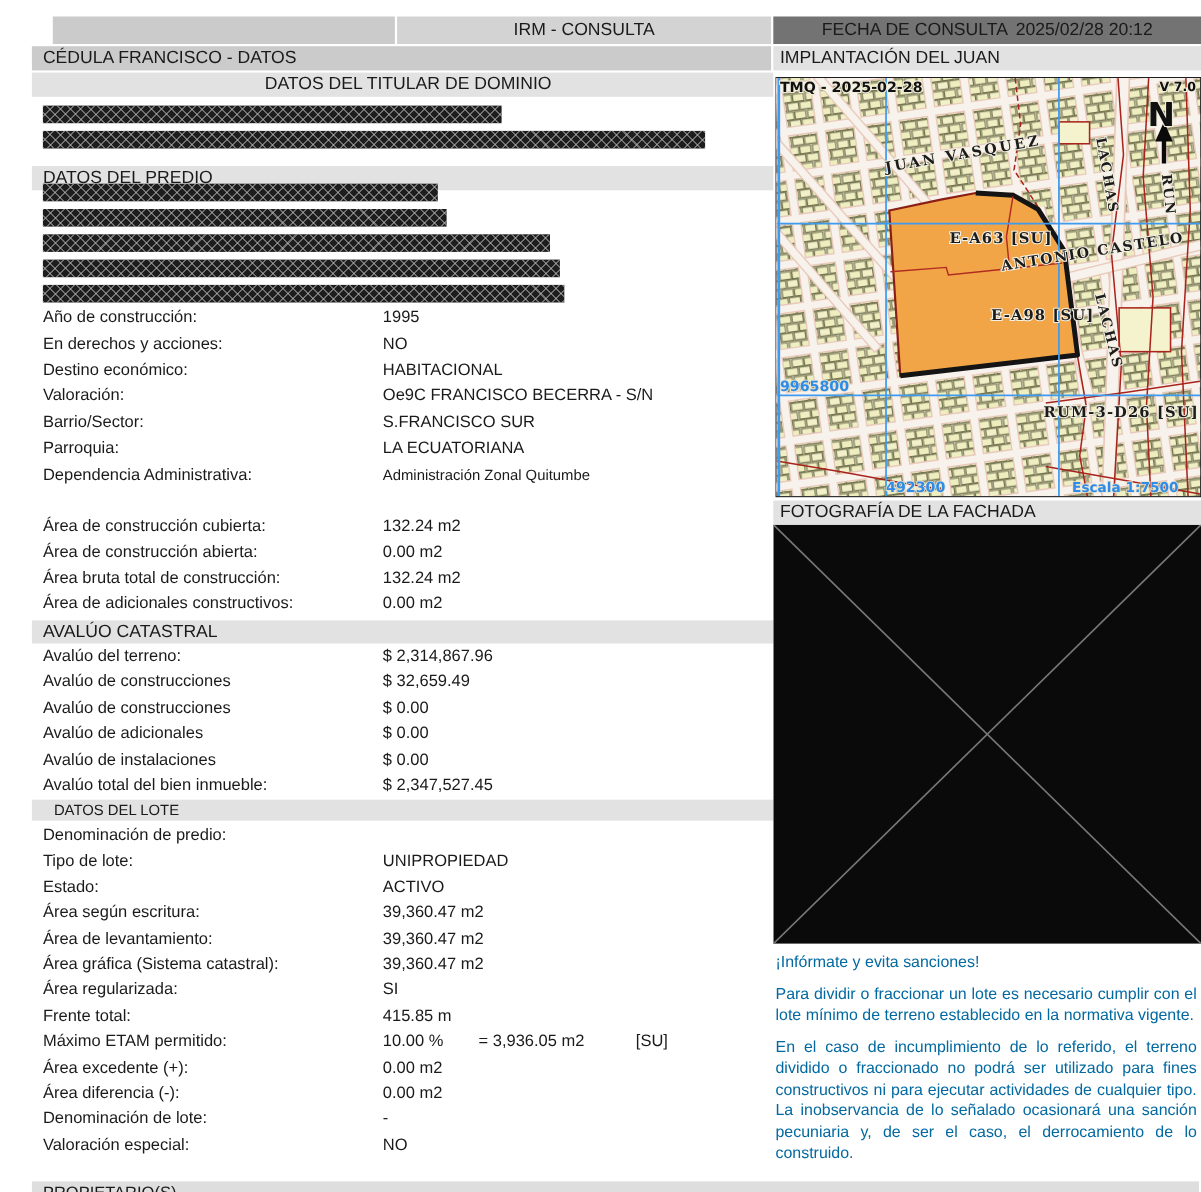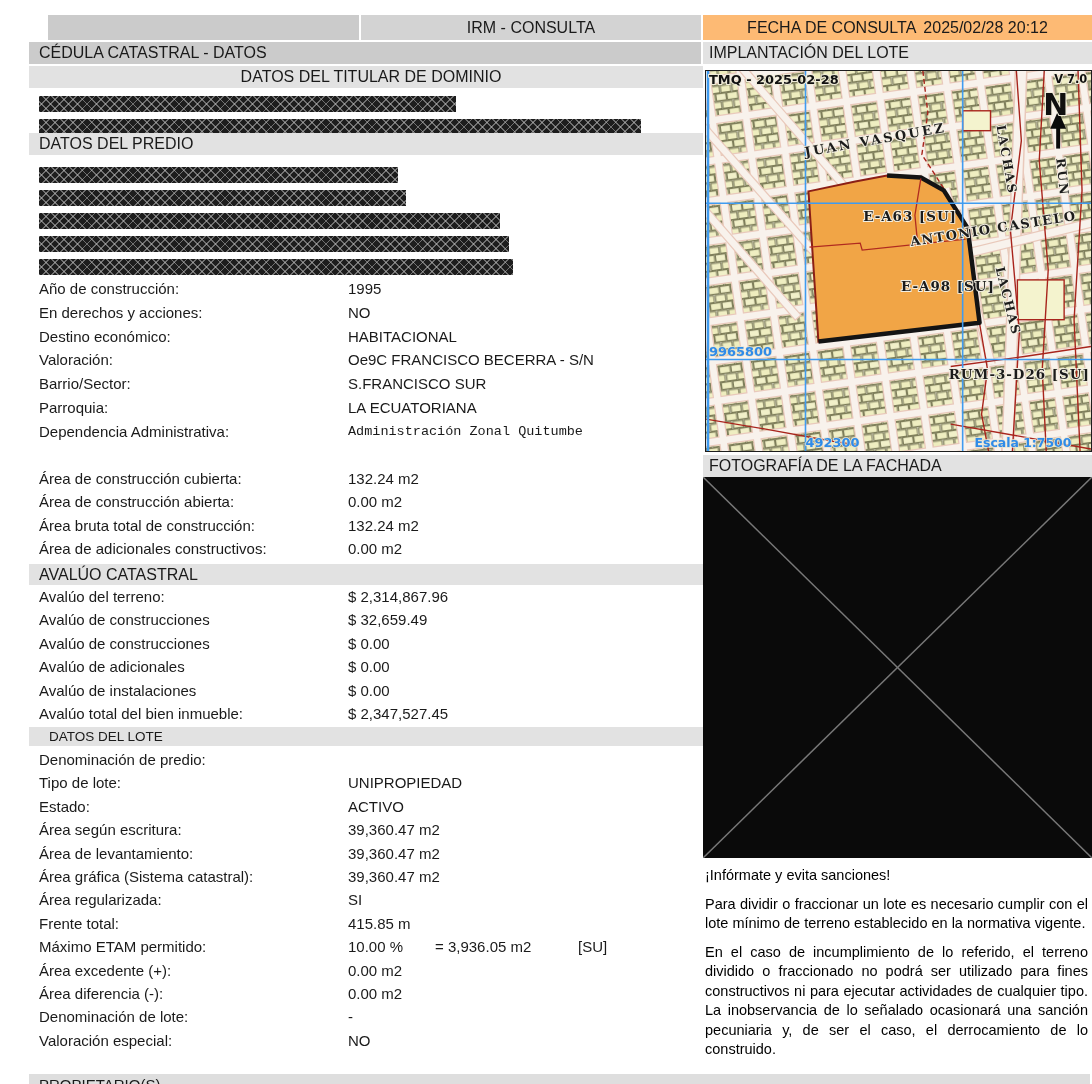--- a/index.html
+++ b/index.html
@@ -2,46 +2,46 @@
 <html><head>
 <meta charset="utf-8">
 <style>
   html,body{margin:0;padding:0;background:#fff;}
   .page{position:relative;width:1092px;height:1084px;background:#fff;overflow:hidden;
         font-family:"Liberation Sans",sans-serif;color:#1a1a1a;}
   
   .topbar-cell{position:absolute;top:15px;height:25px;line-height:25px;font-size:16px;}
   .c1{left:48px;width:311px;background:#cbcbcb;}
   .c2{left:361px;width:340px;background:#d3d3d3;text-align:center;}
-  .c3{left:703px;width:389px;background:#fdba74;display:flex;justify-content:center;gap:7px;white-space:nowrap;}
+  .c3{left:703px;width:389px;background:#737373;display:flex;justify-content:center;gap:7px;white-space:nowrap;}
   
   .bar-main{position:absolute;background:#cbcbcb;height:22px;line-height:22px;font-size:16px;padding-left:10px;box-sizing:border-box;}
   .bar-sec{position:absolute;left:29px;width:674px;background:#e2e2e2;height:22px;line-height:22px;font-size:16px;padding-left:10px;box-sizing:border-box;}
   .bar-sm{height:19px;line-height:19px;font-size:13.5px;padding-left:20px;}
   
   .redact{position:absolute;left:39px;height:16px;background-color:#1d1d1d;
     background-image:
       repeating-linear-gradient(45deg, rgba(195,195,195,.5) 0 1.3px, transparent 1.3px 6.5px),
       repeating-linear-gradient(135deg, rgba(195,195,195,.5) 0 1.3px, transparent 1.3px 6.5px);}
   
   .rows{position:absolute;left:39px;width:664px;}
   .r{position:relative;}
   .r .l{position:absolute;left:0;}
   .r .v{position:absolute;left:309px;}
   .r .v2{position:absolute;left:396px;}
   .r .v3{position:absolute;left:539px;}
   .fs15{font-size:15px;}
-  .fs13{font-size:13.5px;font-family:Liberation Mono, monospace;}
+  .fs13{font-size:13.5px;}
   .h242 .r{height:23.8px;line-height:23.8px;}
   .h234 .r{height:23.4px;line-height:23.4px;}
   
   .rhead{position:absolute;left:703px;width:389px;background:#e2e2e2;height:22px;line-height:22px;font-size:16px;padding-left:6px;box-sizing:border-box;}
   .mapbox{position:absolute;left:705px;top:70px;width:387px;height:382px;}
   .photobox{position:absolute;left:703px;top:477px;width:389px;height:381px;}
-  .notice{position:absolute;left:705px;top:866px;width:383px;font-size:14.5px;line-height:19.5px;color:#000000;}
+  .notice{position:absolute;left:705px;top:866px;width:383px;font-size:14.5px;line-height:19.5px;color:#0369a1;}
   .notice p{margin:9px 0 0 0;text-align:justify;}
   .notice .ntitle{margin-top:0;}
   
   .mt{font-family:"DejaVu Serif",serif;font-weight:bold;fill:#1b1b1b;
       paint-order:stroke;stroke:#f3efe2;stroke-width:2px;}
   .mb{font-family:"DejaVu Sans",sans-serif;font-weight:bold;fill:#101010;
       paint-order:stroke;stroke:#f0ecda;stroke-width:2px;}
   .mblue{font-family:"DejaVu Sans",sans-serif;font-weight:bold;fill:#2f8be8;
       paint-order:stroke;stroke:#e8e4d2;stroke-width:1.5px;}
 </style>
@@ -50,28 +50,28 @@
 
 <div class="page">
 
   <div class="topbar-cell c1"></div>
   <div class="topbar-cell c2">IRM - CONSULTA</div>
   <div class="topbar-cell c3">
     <span>FECHA DE CONSULTA</span>
     <span>2025/02/28 20:12</span>
   </div>
 
-  <div class="bar-main" style="left:29px;top:42px;width:672px;">CÉDULA CATASTRAL - DATOS</div>
-  <div class="rhead" style="top:42px;">IMPLANTACIÓN DEL LOTE</div>
+  <div class="bar-main" style="left:29px;top:42px;width:672px;">CÉDULA FRANCISCO - DATOS</div>
+  <div class="rhead" style="top:42px;">IMPLANTACIÓN DEL JUAN</div>
 
   <div class="bar-sec" style="top:66px;text-align:center;">DATOS DEL TITULAR DE DOMINIO</div>
   <div class="redact" style="top:96px;width:417px;"></div>
   <div class="redact" style="top:119px;width:602px;"></div>
 
-  <div class="bar-sec" style="top:133px;">DATOS DEL PREDIO</div>
+  <div class="bar-sec" style="top:151px;">DATOS DEL PREDIO</div>
   <div class="redact" style="top:167px;width:359px;"></div>
   <div class="redact" style="top:190px;width:367px;"></div>
   <div class="redact" style="top:213px;width:461px;"></div>
   <div class="redact" style="top:236px;width:470px;"></div>
   <div class="redact" style="top:259px;width:474px;"></div>
 
   <div class="rows h242 fs15" style="top:277px;">
     <div class="r">
         <span class="l">Año de construcción:</span>
         <span class="v">1995</span>

